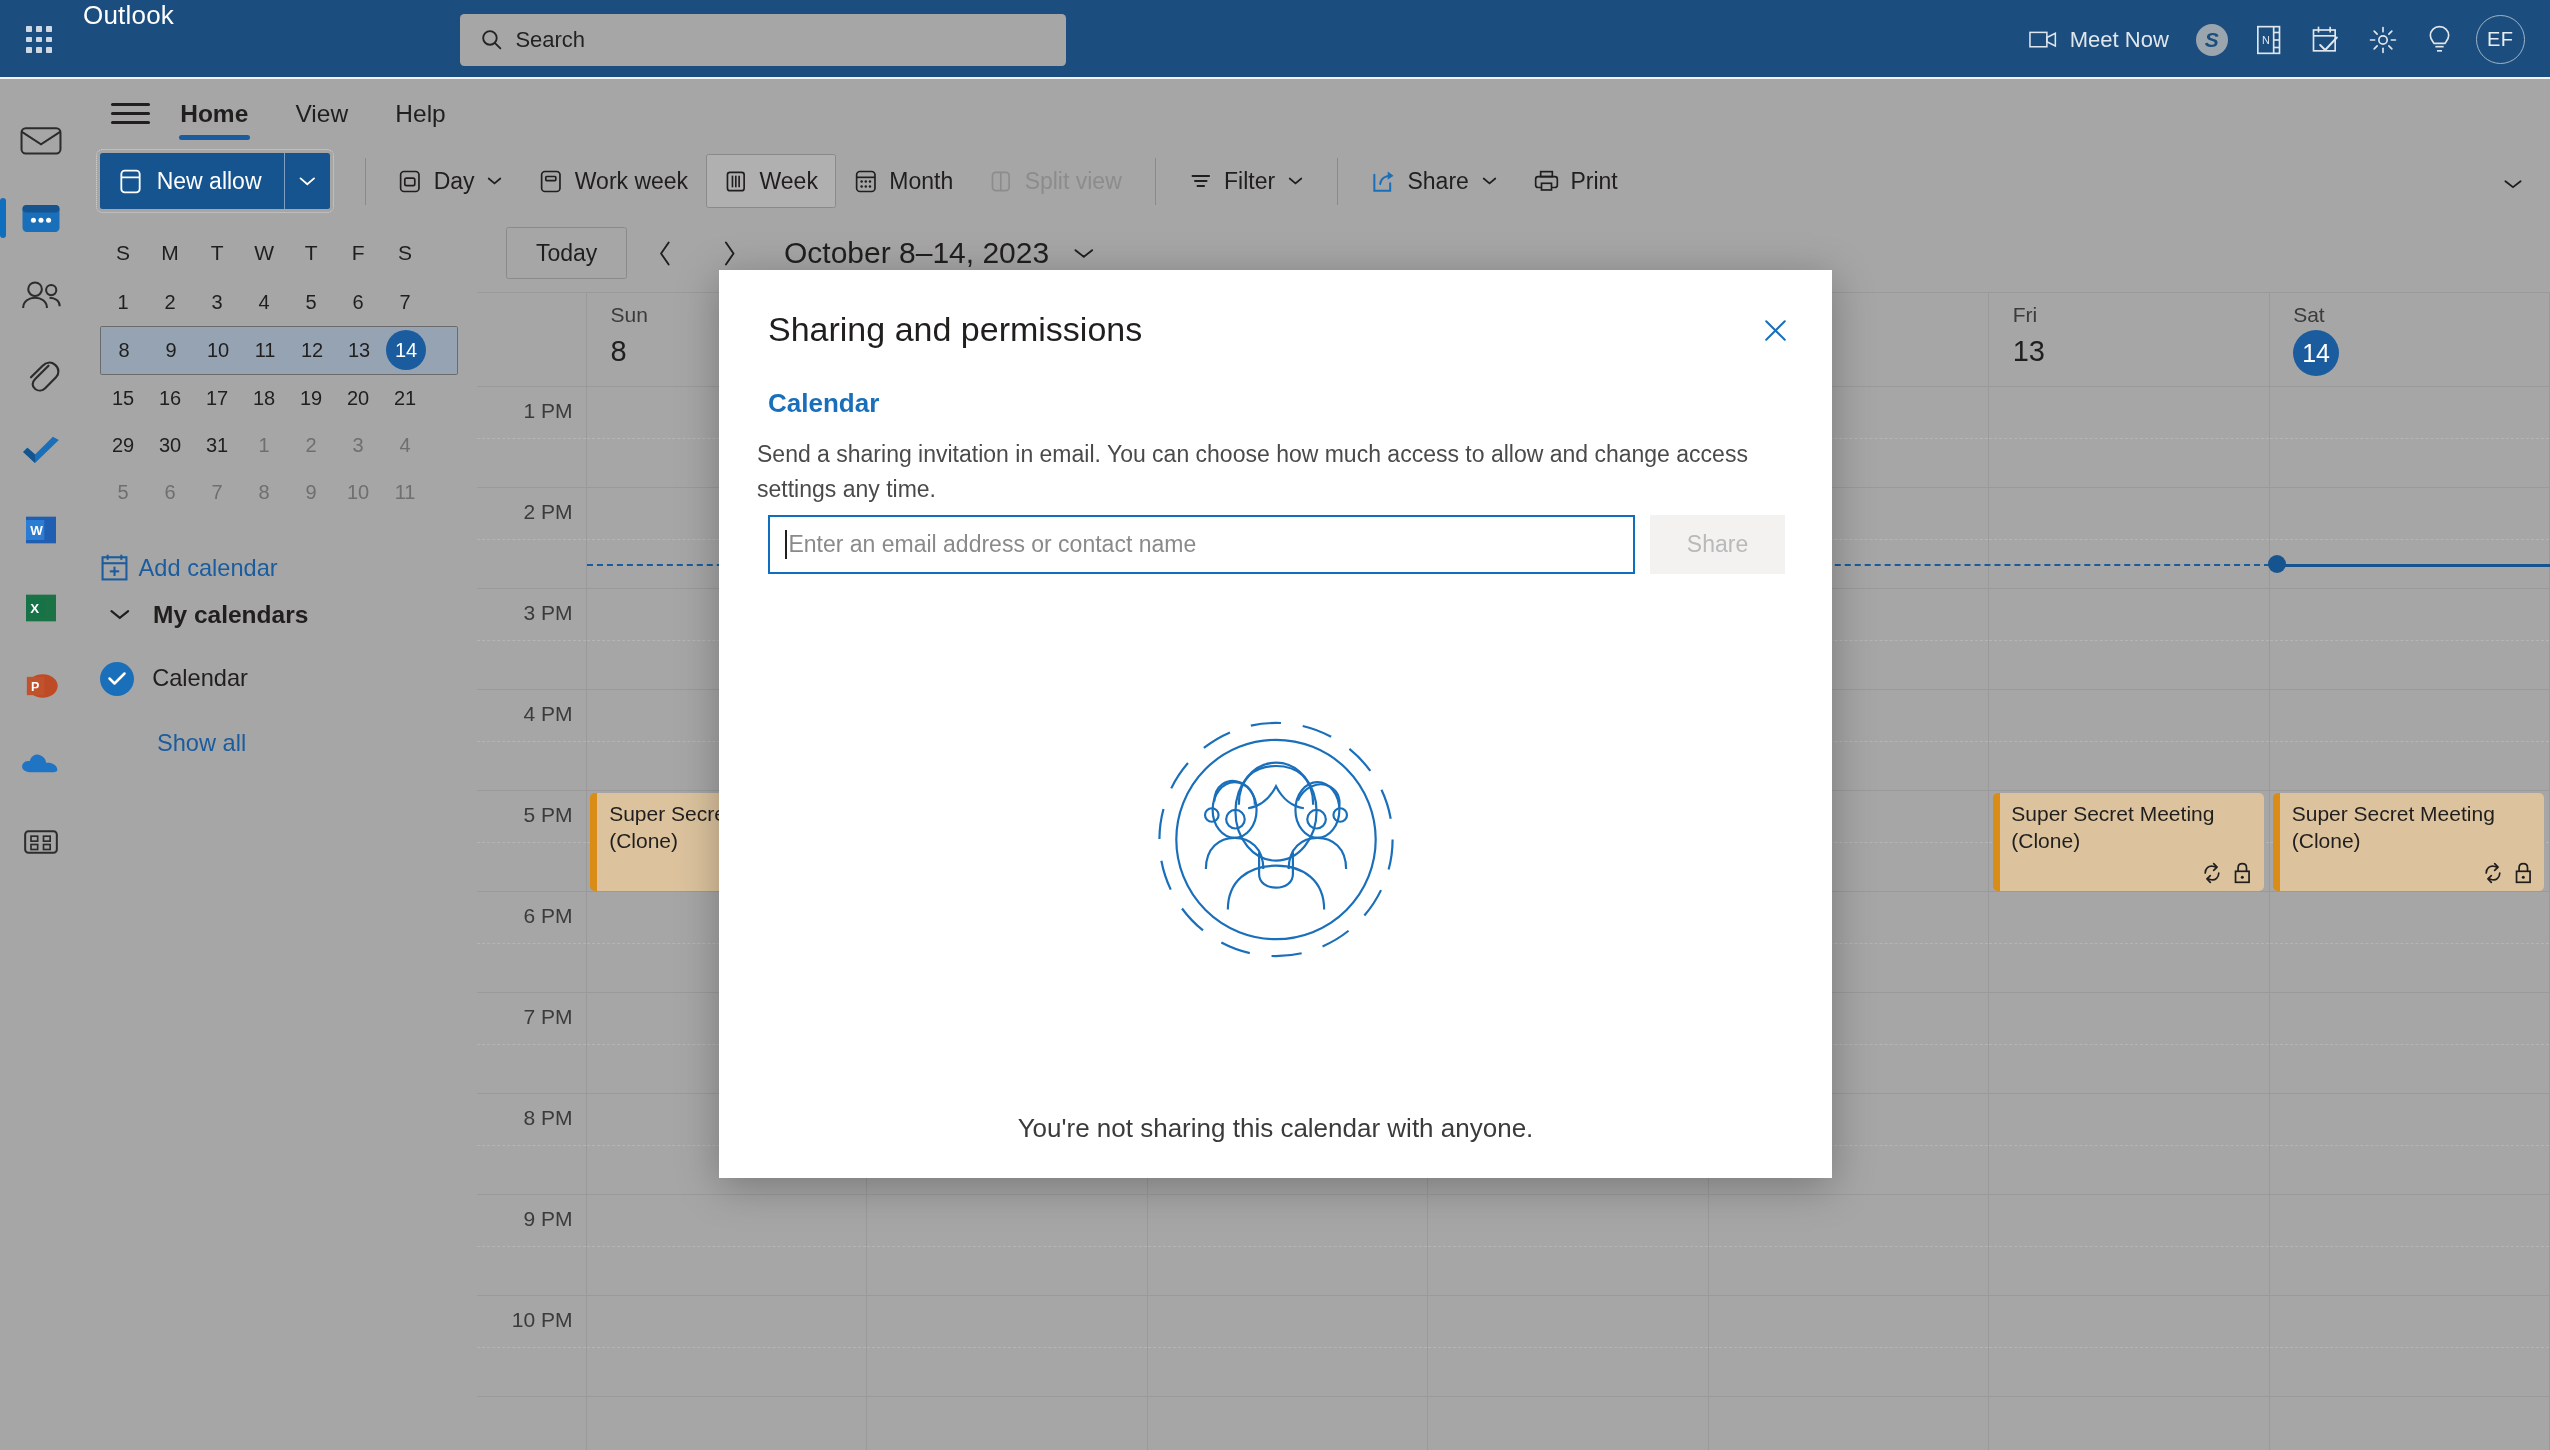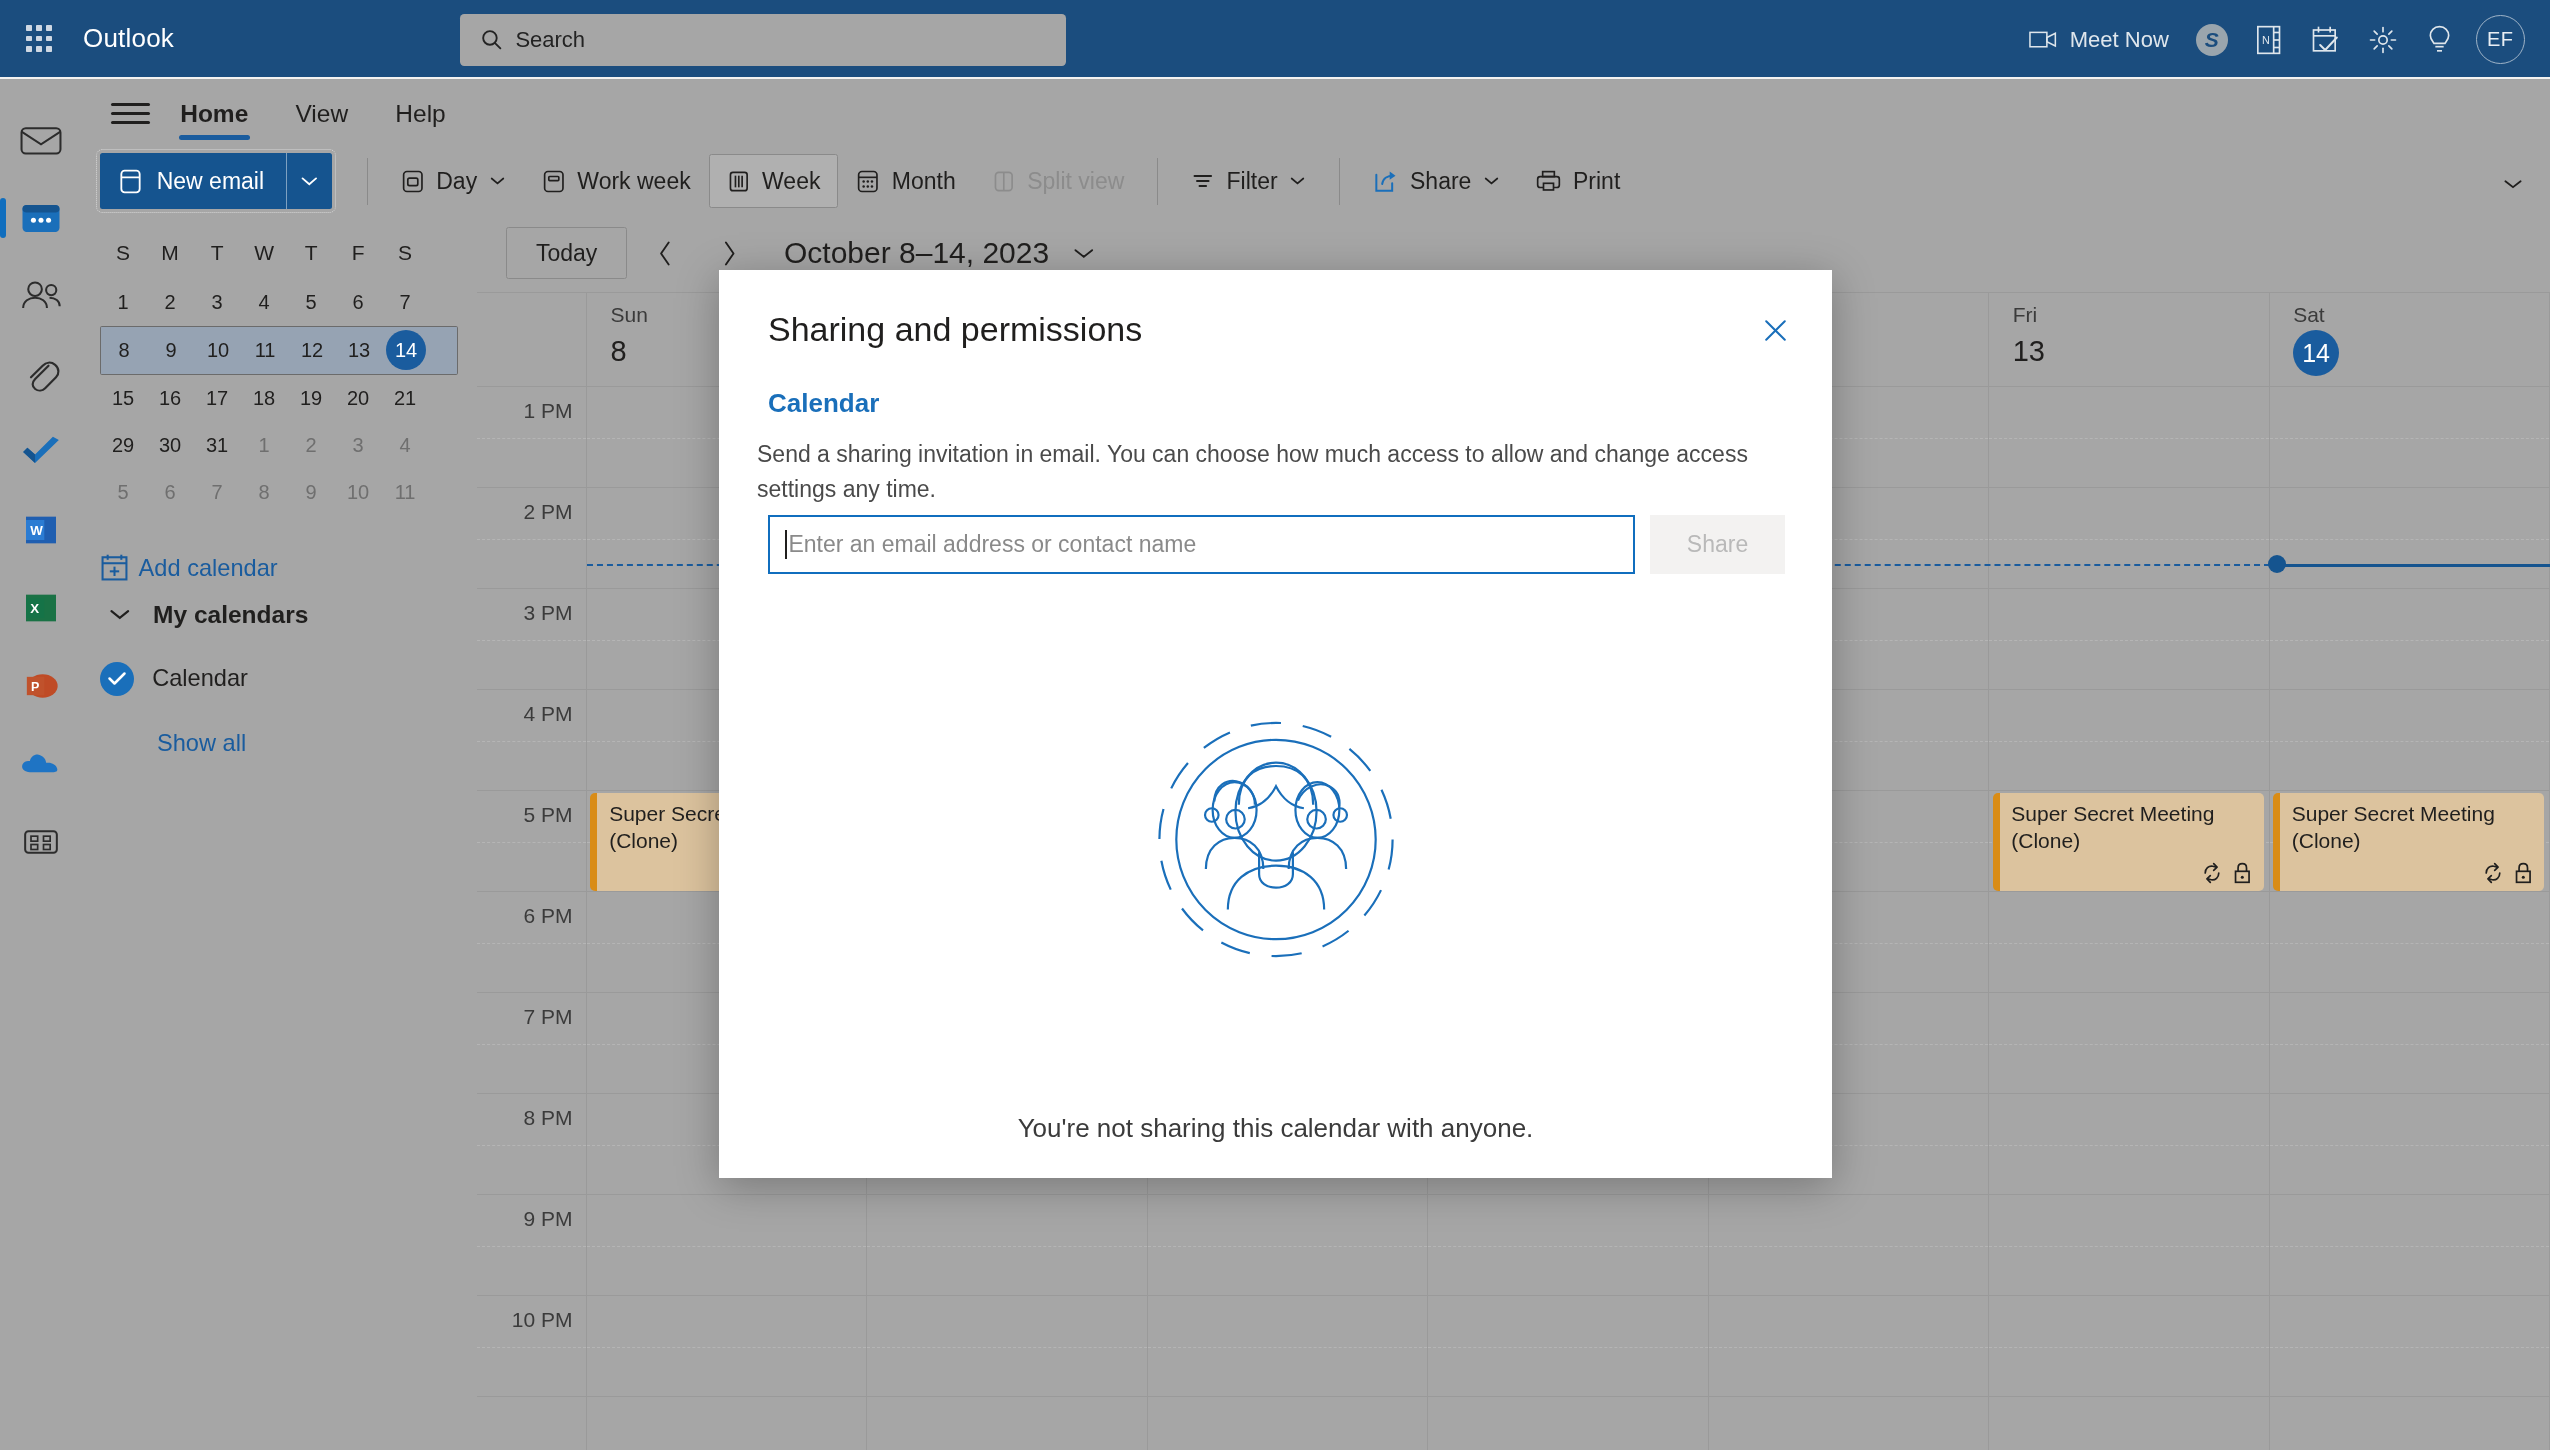--- a/index.html
+++ b/index.html
@@ -7,21 +7,21 @@
     width: 2550px; height: 1451px;
     font-family: "Liberation Sans", sans-serif;
     background: #f3f2f1;
     overflow: hidden;
   }
   .app { position: relative; width: 2550px; height: 1451px; }
 
   
   .suite-header {
     position: absolute; top: 0; left: 0; width: 2550px; height: 77px;
-    background: #1b4d7e; display: flex; align-items: center;
+    background: #1b4d7e; display: flex; 
   }
   .waffle {
     width: 78px; height: 79px; display: flex; align-items: center; justify-content: center;
     cursor: pointer;
   }
   .waffle-grid { display: grid; grid-template-columns: repeat(3, 5.9px); gap: 4.2px; }
   .waffle-grid i { display: block; width: 5.9px; height: 5.9px; background: #cfd8e3; border-radius: 0.8px; }
   .brand {
     color: #ffffff; font-size: 26px; letter-spacing: 0.2px; margin-left: 5px;
     font-weight: 400;
@@ -452,21 +452,21 @@
         </div>
     </div>
 
     <div class="ribbon-bar">
       <div class="newevent">
         <div class="main">
           <svg width="25" height="27" viewBox="0 0 30 32">
             <rect x="4" y="3" width="22" height="26" rx="4" stroke="#ffffff" stroke-width="2.2" fill="none"></rect>
             <line x1="4" y1="11" x2="26" y2="11" stroke="#ffffff" stroke-width="2.2"></line>
           </svg>
-          <span>New email</span>
+          <span>New allow</span>
         </div>
         <div class="split">
           <svg width="18.6" height="11.8" viewBox="0 0 22 14">
             <path d="M3 4 L11 11 L19 4" stroke="#ffffff" stroke-width="2.2" fill="none" stroke-linecap="round"></path>
           </svg>
         </div>
       </div>
 
       <div class="rsep"></div>
 

